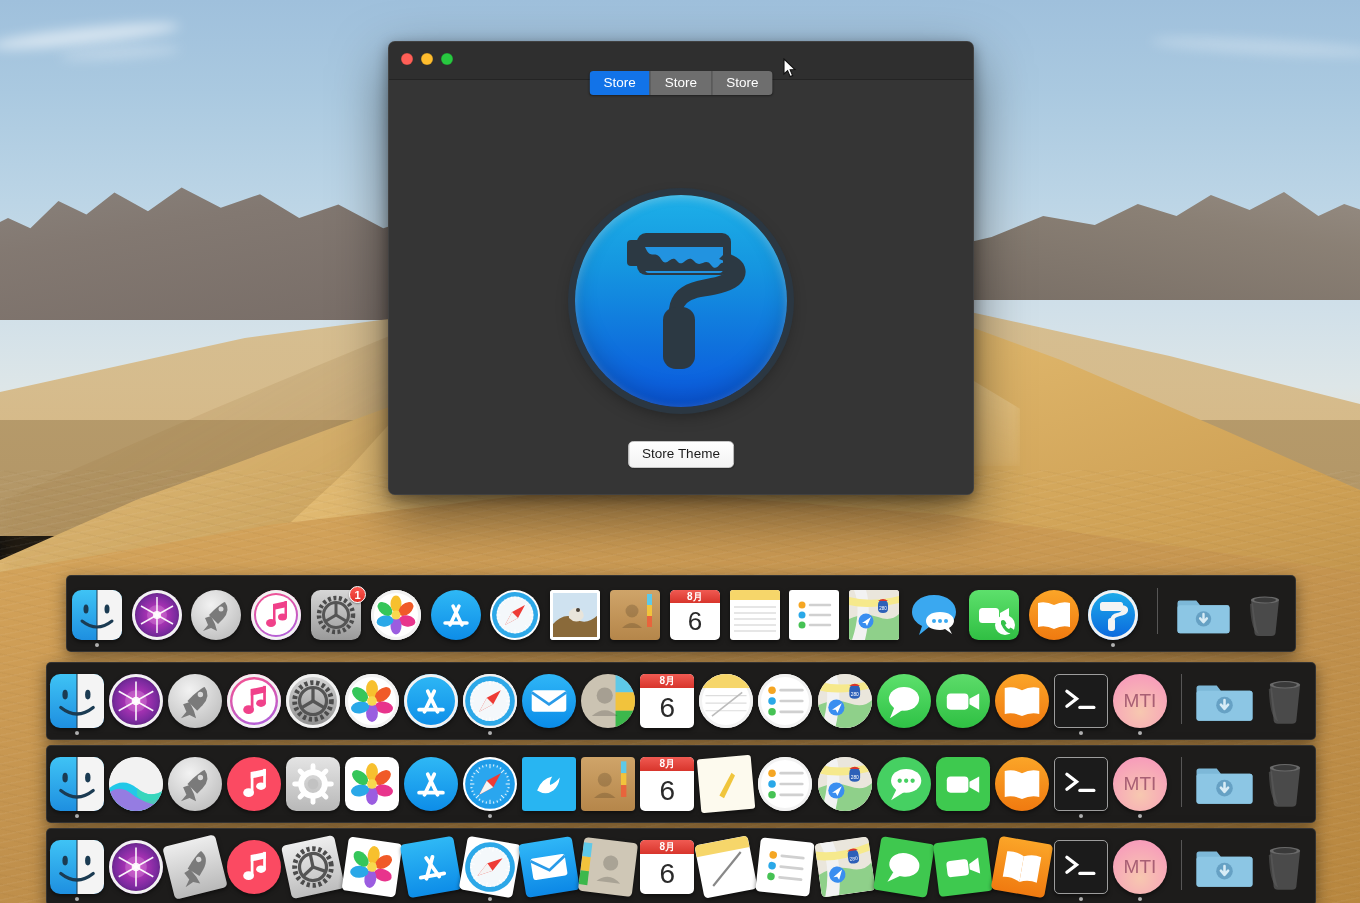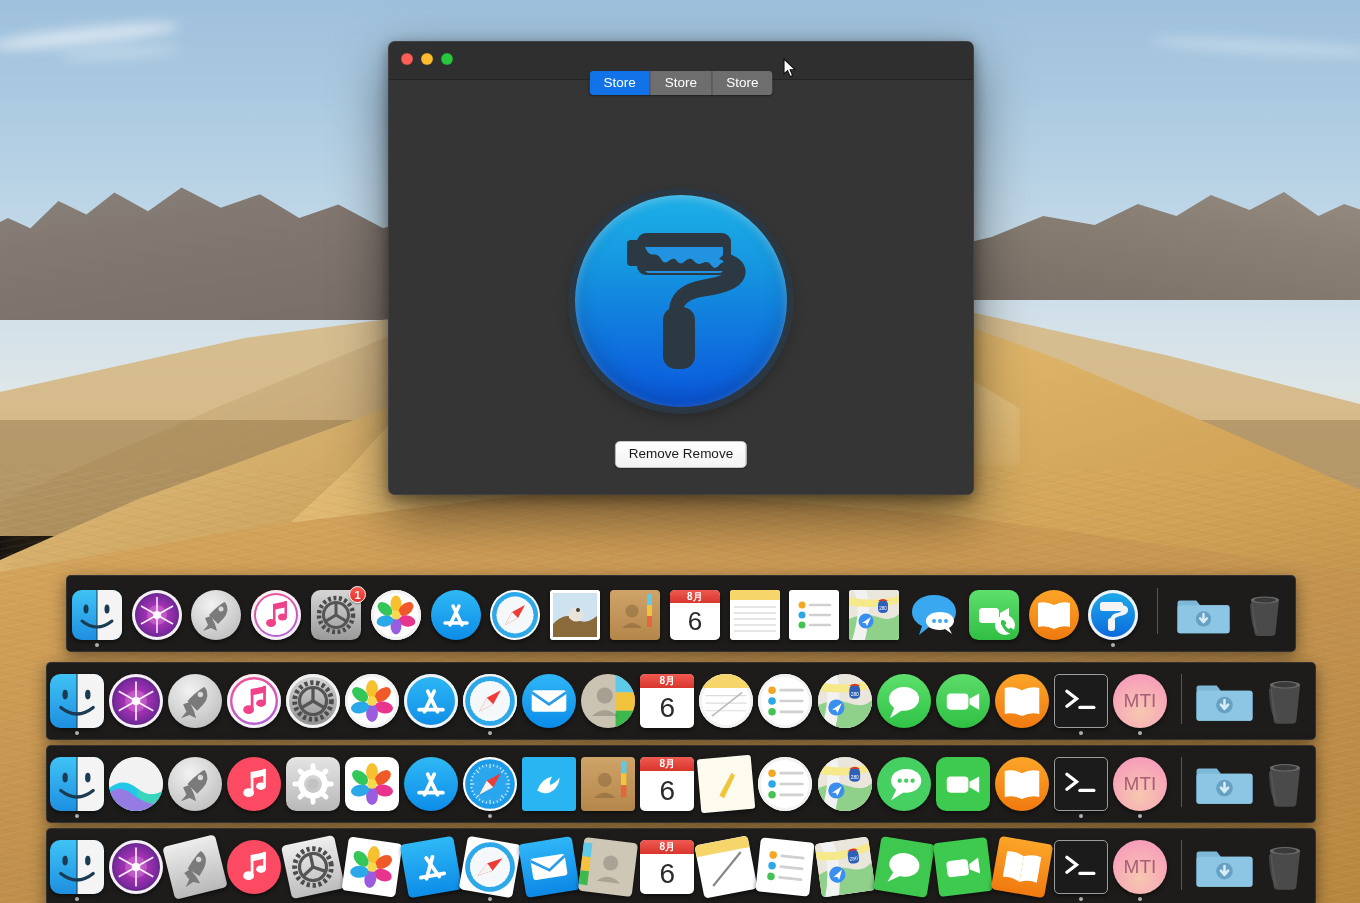--- a/index.html
+++ b/index.html
@@ -213,21 +213,21 @@
             <rect x="62" y="38" width="94" height="42" rx="9"></rect>
             <path d="M70 52 h78 v22 a4 4 0 0 1 -4 4 h-70 a4 4 0 0 1 -4 -4 z" fill="#2293e0"></path>
             <path d="M70 52 c6 14 10 2 16 12 c6 10 10 -6 16 2 c6 8 10 -8 17 0 c7 8 11 -4 17 4 c6 8 9 -4 12 -2 v8 h-78 z" fill="#2c3943"></path>
             <path d="M150 58 c22 4 26 22 14 32 c-10 8 -26 10 -38 12 c-10 2 -16 6 -18 12 h-14 c2 -16 12 -24 28 -28 c12 -3 26 -4 30 -10 c3 -5 0 -10 -8 -12 z"></path>
             <rect x="88" y="112" width="32" height="62" rx="13"></rect>
           </g>
         </svg>
       </div>
     </div>
 
-    <button class="btn-remove">Remove Remove</button>
+    <button class="btn-remove">Store Theme</button>
     <div class="status">Selected theme: MacIO_67f9.bundle</div>
   </div>
 </div>
 
 <div id="cursor">
   <svg width="14" height="21" viewBox="0 0 14 21">
     <path d="M1 1 L1 16 L4.6 12.6 L7.2 18.6 L9.6 17.6 L7.1 11.8 L12 11.6 Z" fill="#fff" stroke="#111" stroke-width="1.1"></path>
   </svg>
 </div>
 

